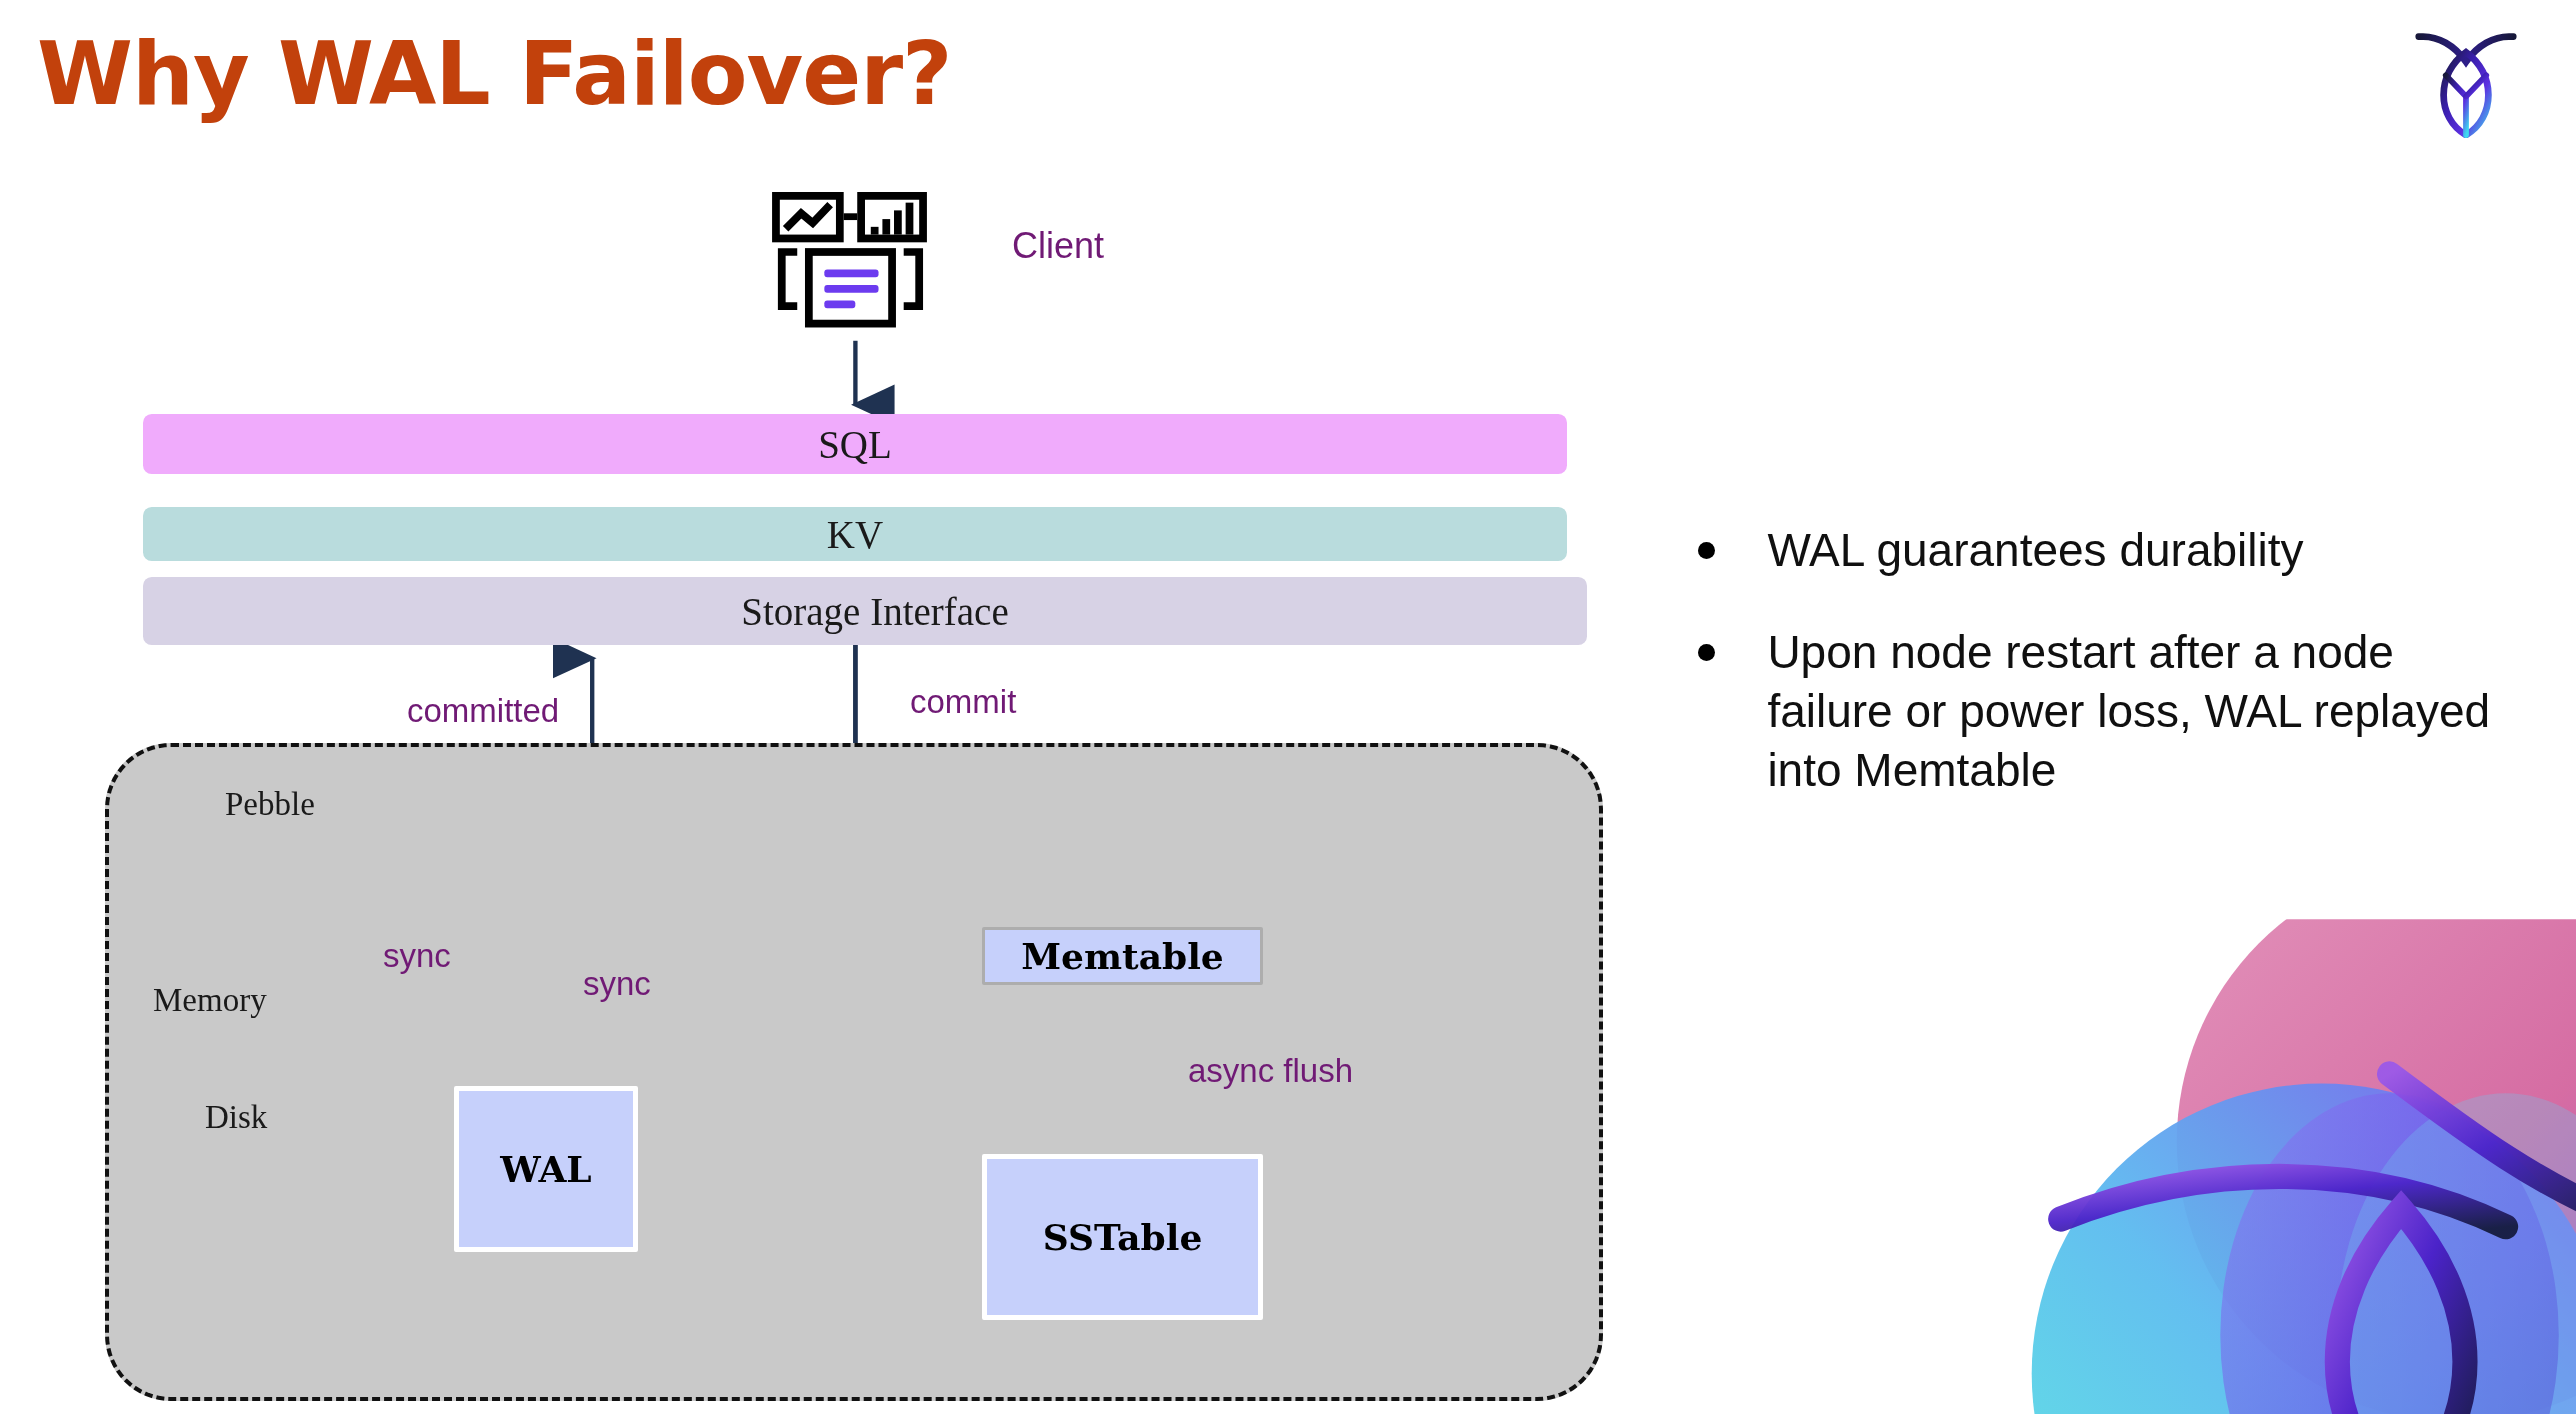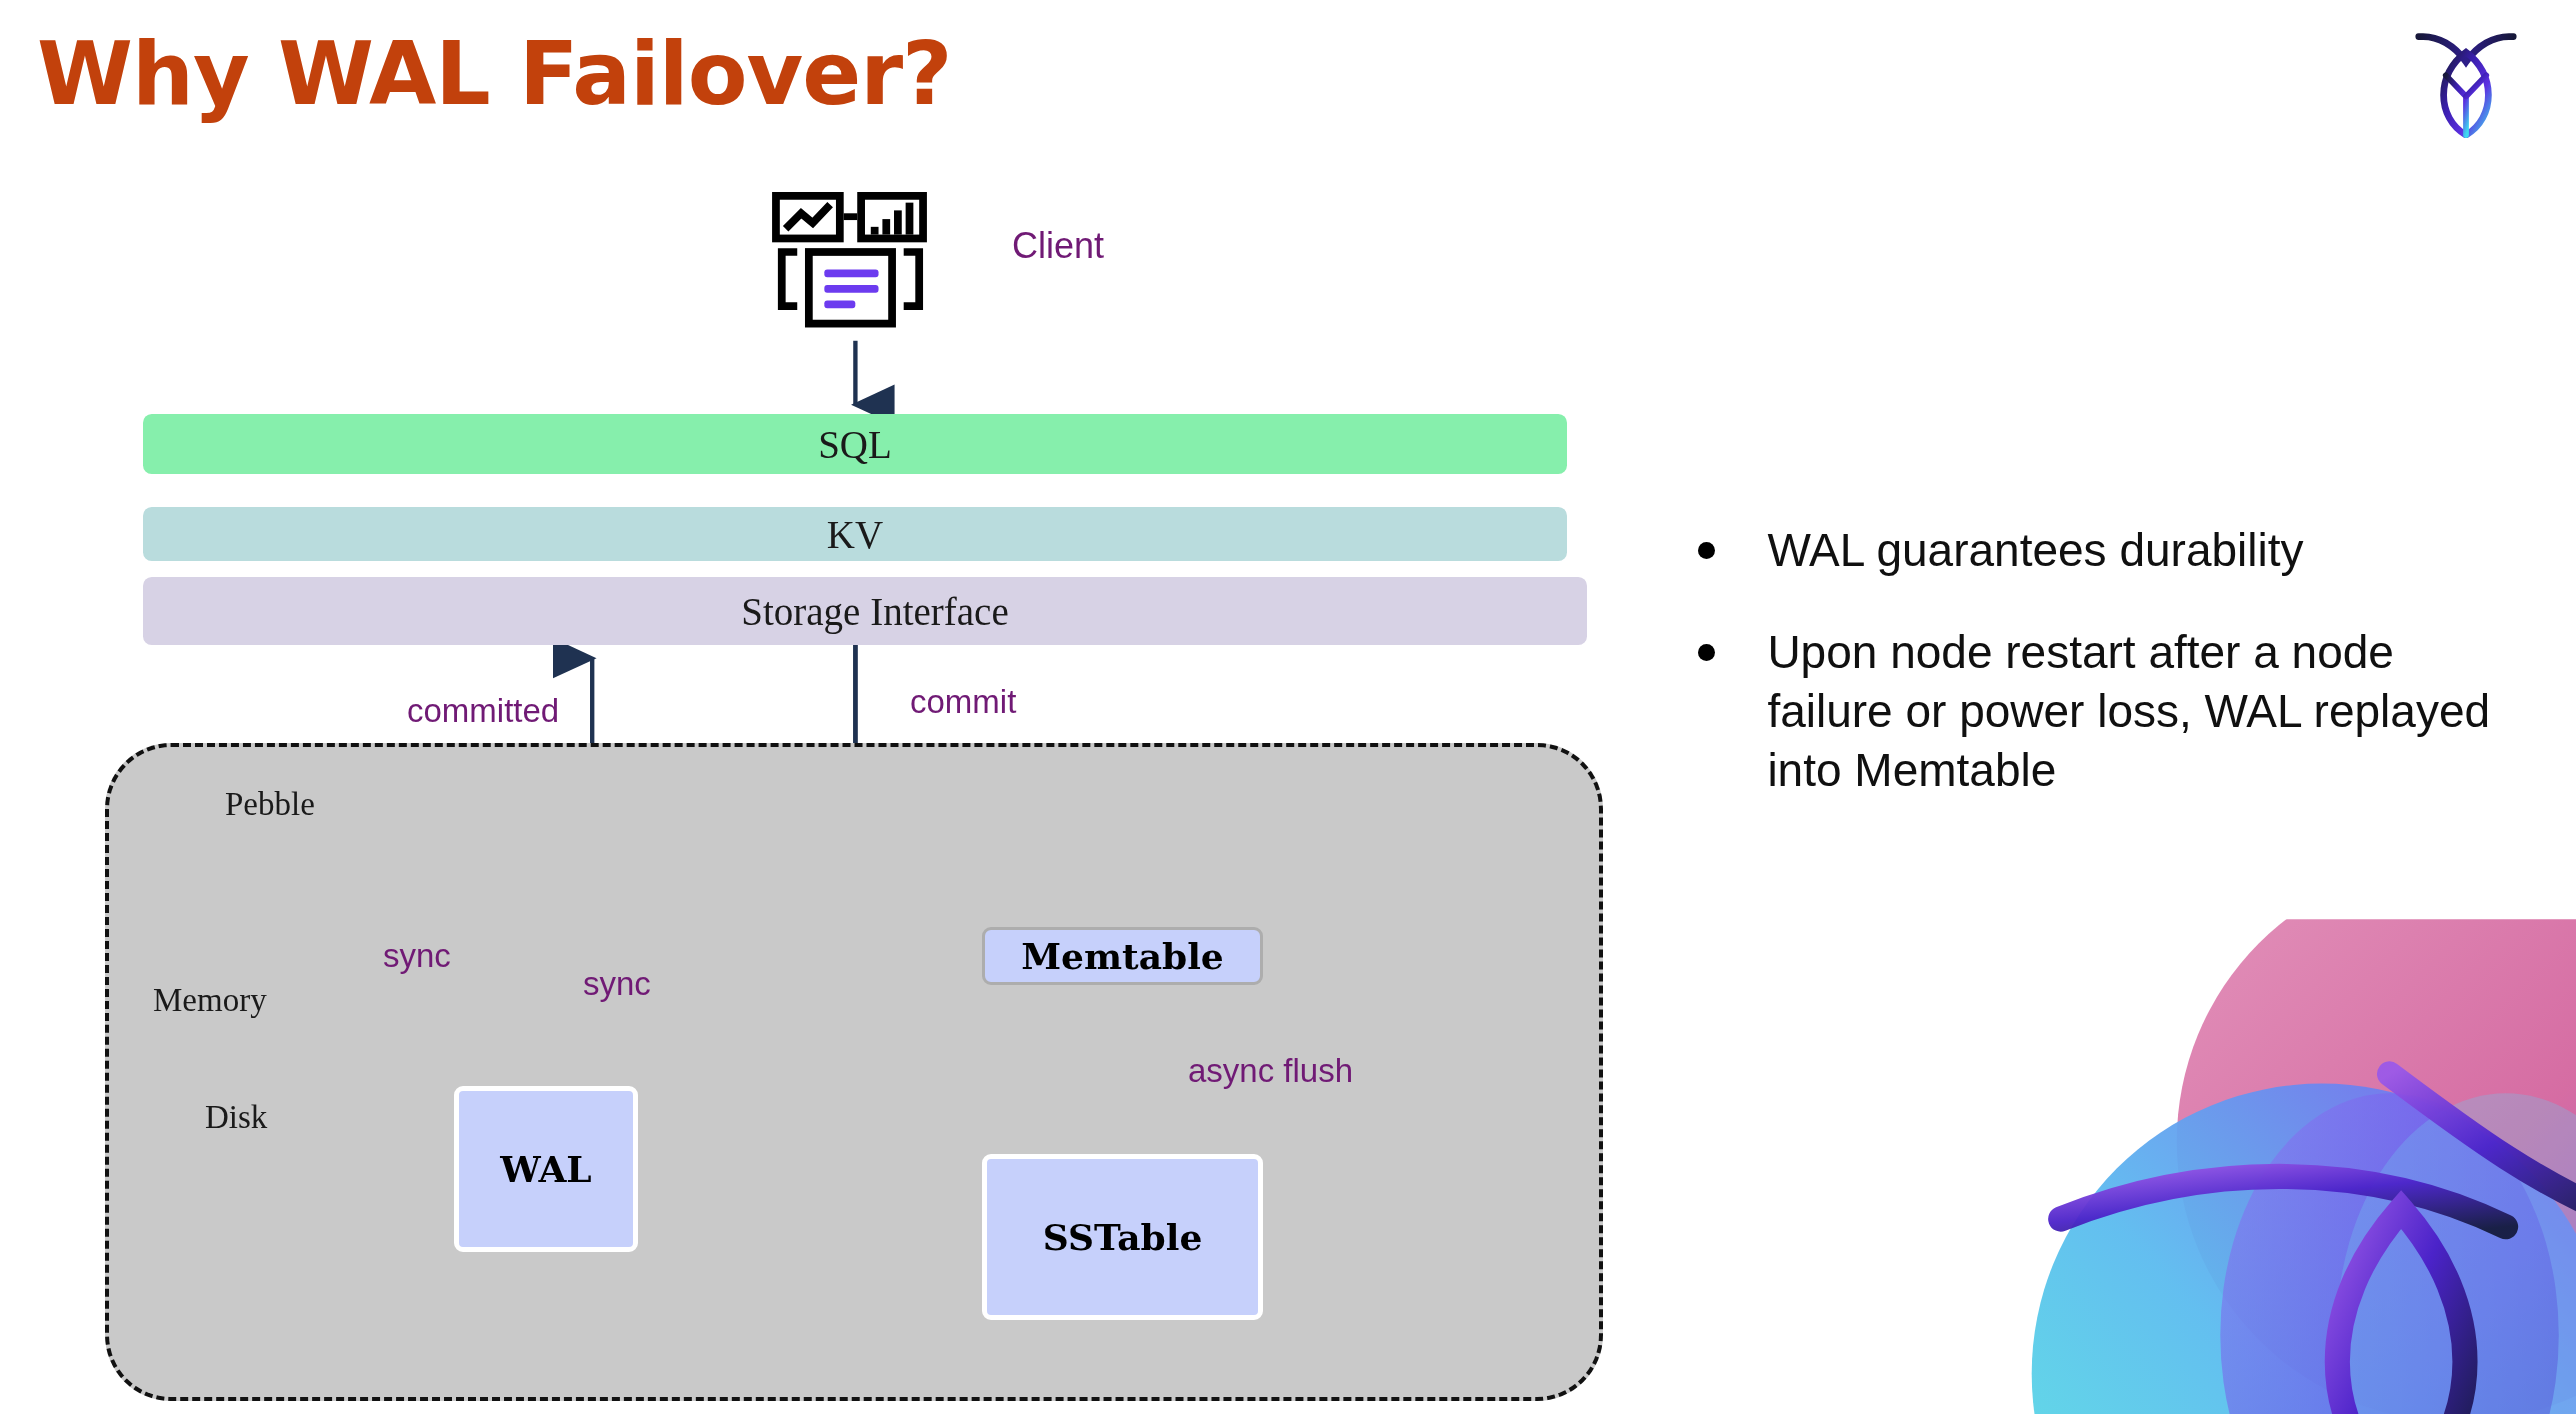--- a/index.html
+++ b/index.html
@@ -23,21 +23,21 @@
 
   
   #diagram{position:absolute;left:0;top:0;width:1645px;height:1415px;}
 
   
   .layer-bar{
     position:absolute;left:143px;width:1424px;border-radius:8.7px;
     display:flex;align-items:center;justify-content:center;
     font-family:"Liberation Serif",serif;font-size:39px;color:#1a1a1a;
   }
-  #bar-sql{top:414px;height:60px;background:#86efac;}
+  #bar-sql{top:414px;height:60px;background:#f0abfc;}
   #bar-kv {top:507px;height:54px;background:#B9DCDD;}
   #bar-storage{top:577px;height:68px;background:#D7D2E5;padding-left:20px;}
 
   
   #pebble-box{
     position:absolute;left:105px;top:743px;width:1498px;height:658px;
     background:#C9C9C9;border:4.8px dashed #111;border-radius:66px;
     box-sizing:border-box;
   }
 
@@ -45,21 +45,21 @@
     position:absolute;font-family:"Liberation Serif",serif;
     font-size:33px;color:#1a1a1a;white-space:nowrap;
   }
   #label-pebble{left:225px;top:786px;}
   #label-memory{left:153px;top:982px;}
   #label-disk  {left:205px;top:1099px;}
 
   
   .node-box{
     position:absolute;display:flex;align-items:center;justify-content:center;
-    background:#C6D0FB;border-radius:9px;
+    background:#C6D0FB;border-radius:2px;
     font-family:"DejaVu Serif",serif;font-weight:700;font-size:36px;color:#000;
     white-space:nowrap;
   }
   #node-memtable{left:982px;top:927px;width:281px;height:58px;
                  border:3.9px solid #ADADAD;box-sizing:border-box;}
   #node-wal{left:446px;top:1086px;width:184px;height:166px;
             border:5.8px solid #fff;box-sizing:border-box;margin-left:8px;}
   #node-sstable{left:982px;top:1154px;width:281px;height:166px;
                 border:5.8px solid #fff;box-sizing:border-box;}
 

